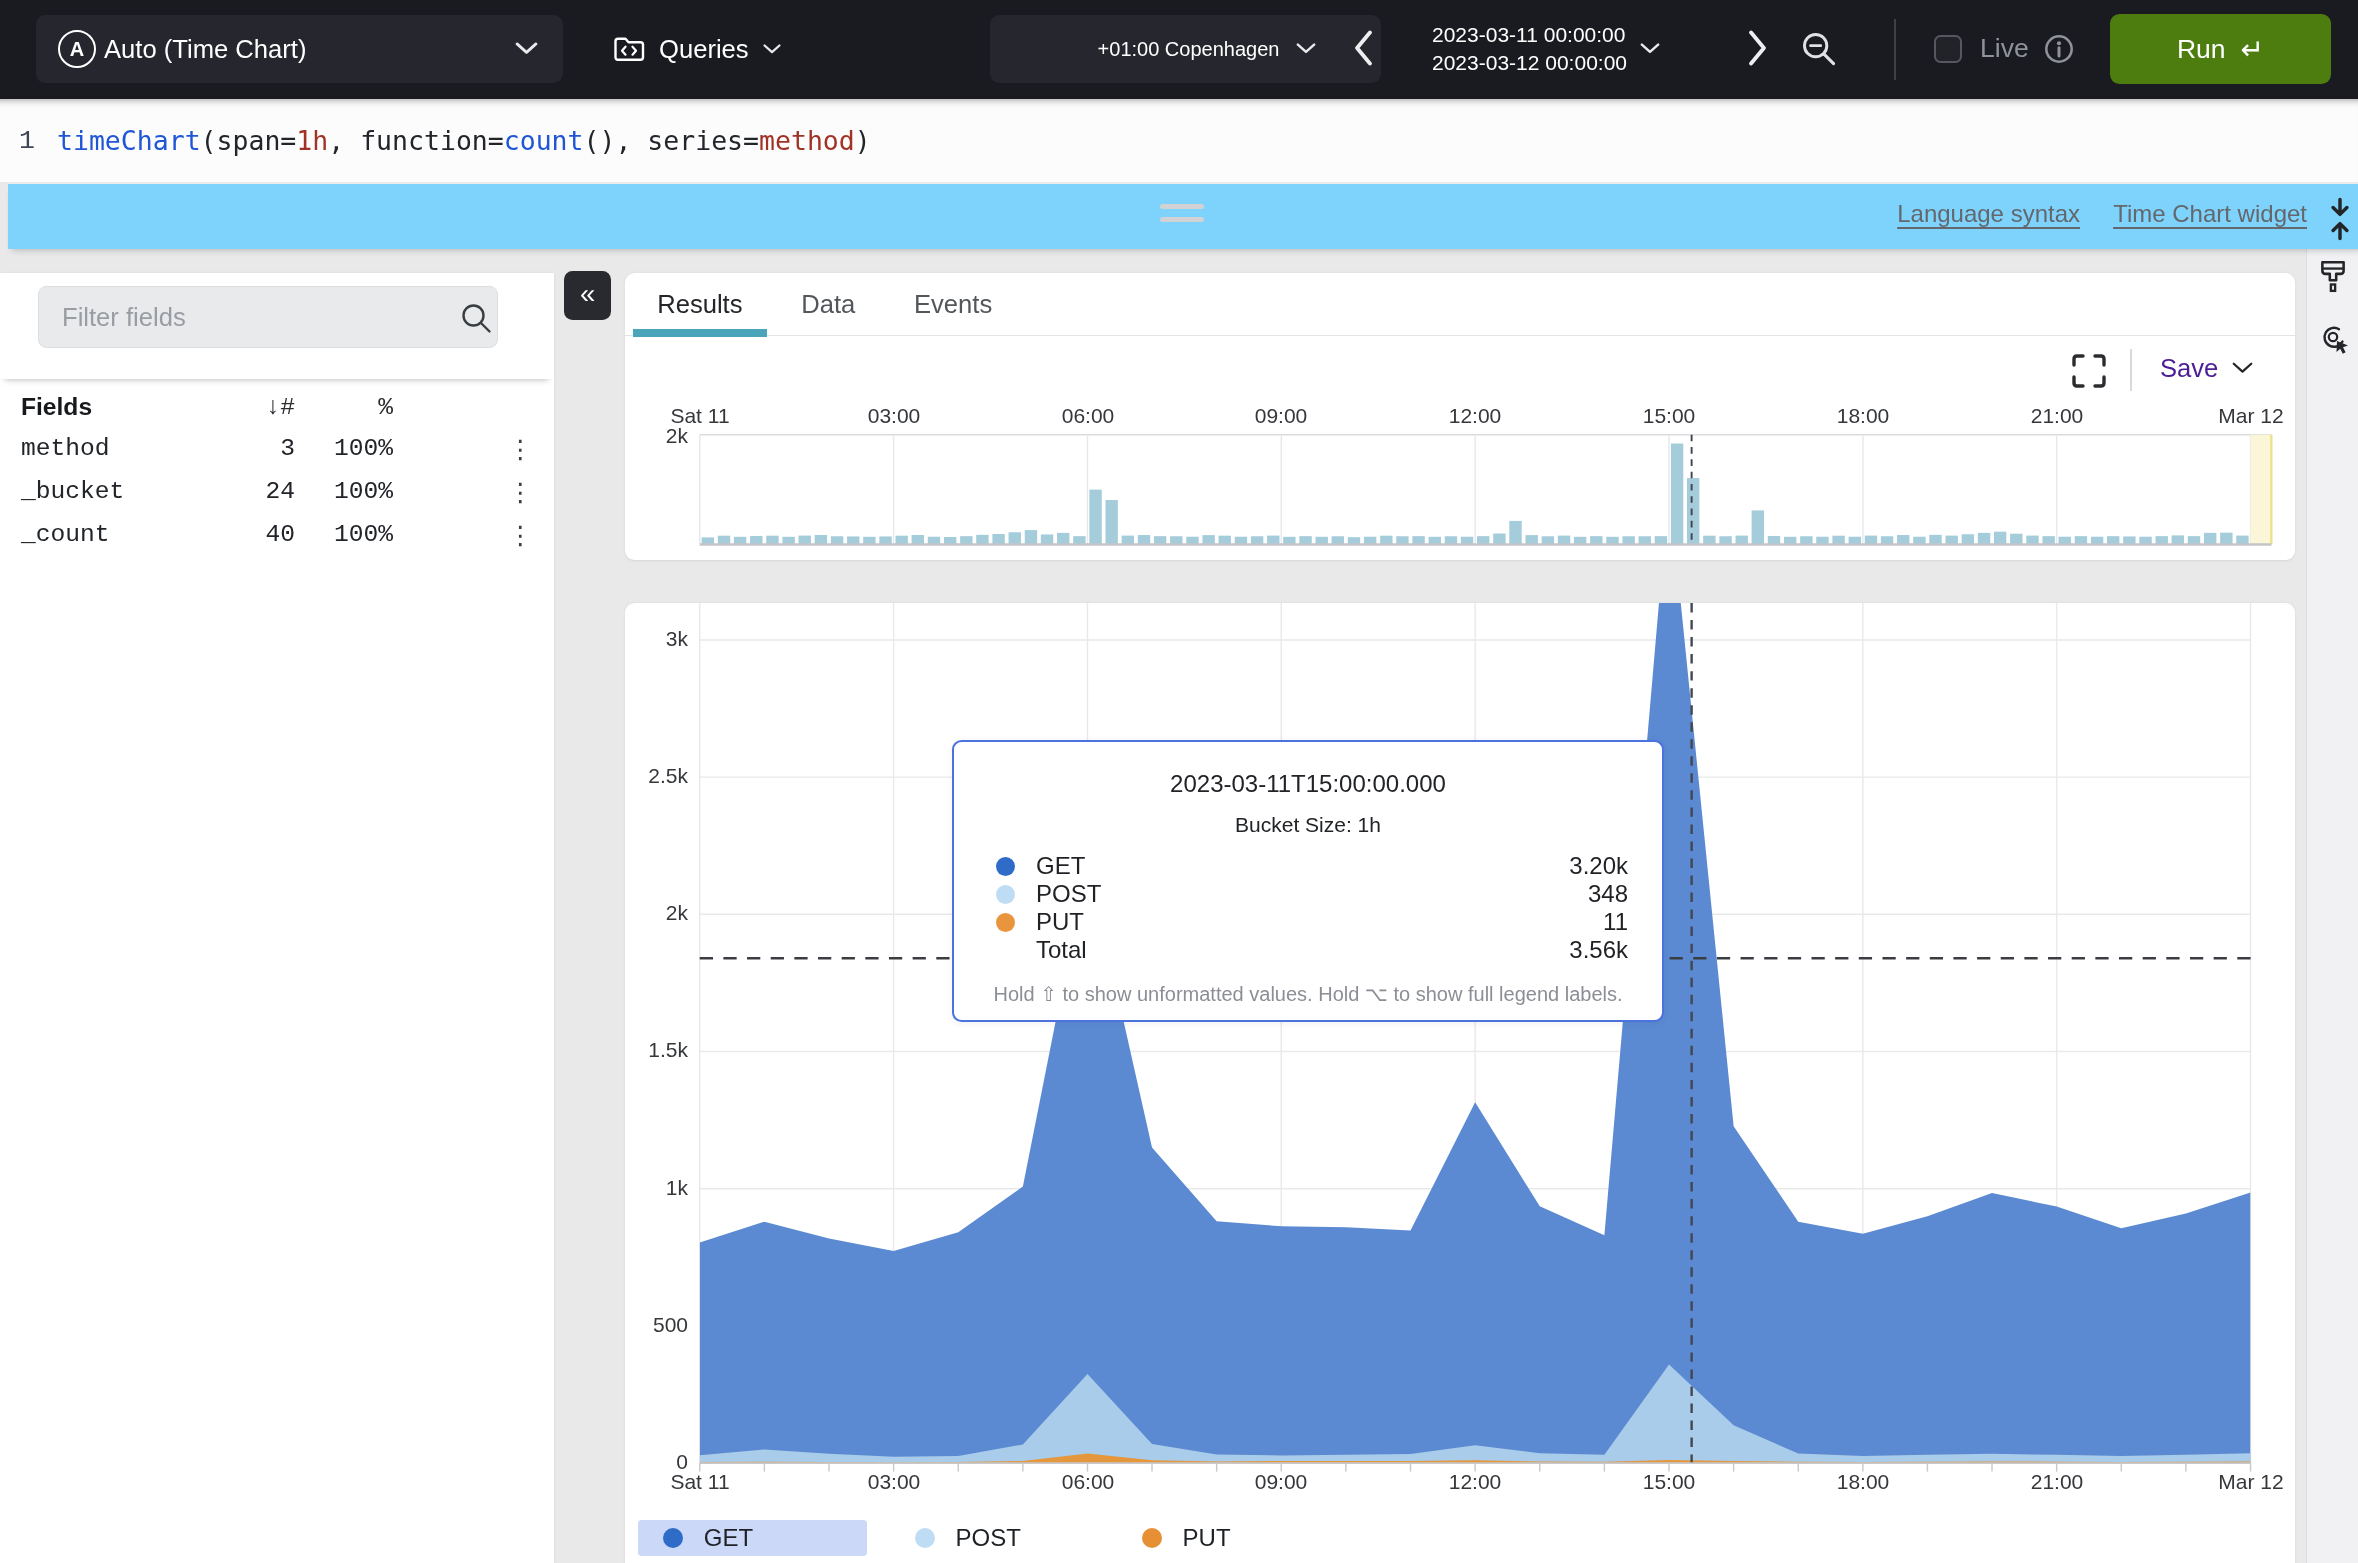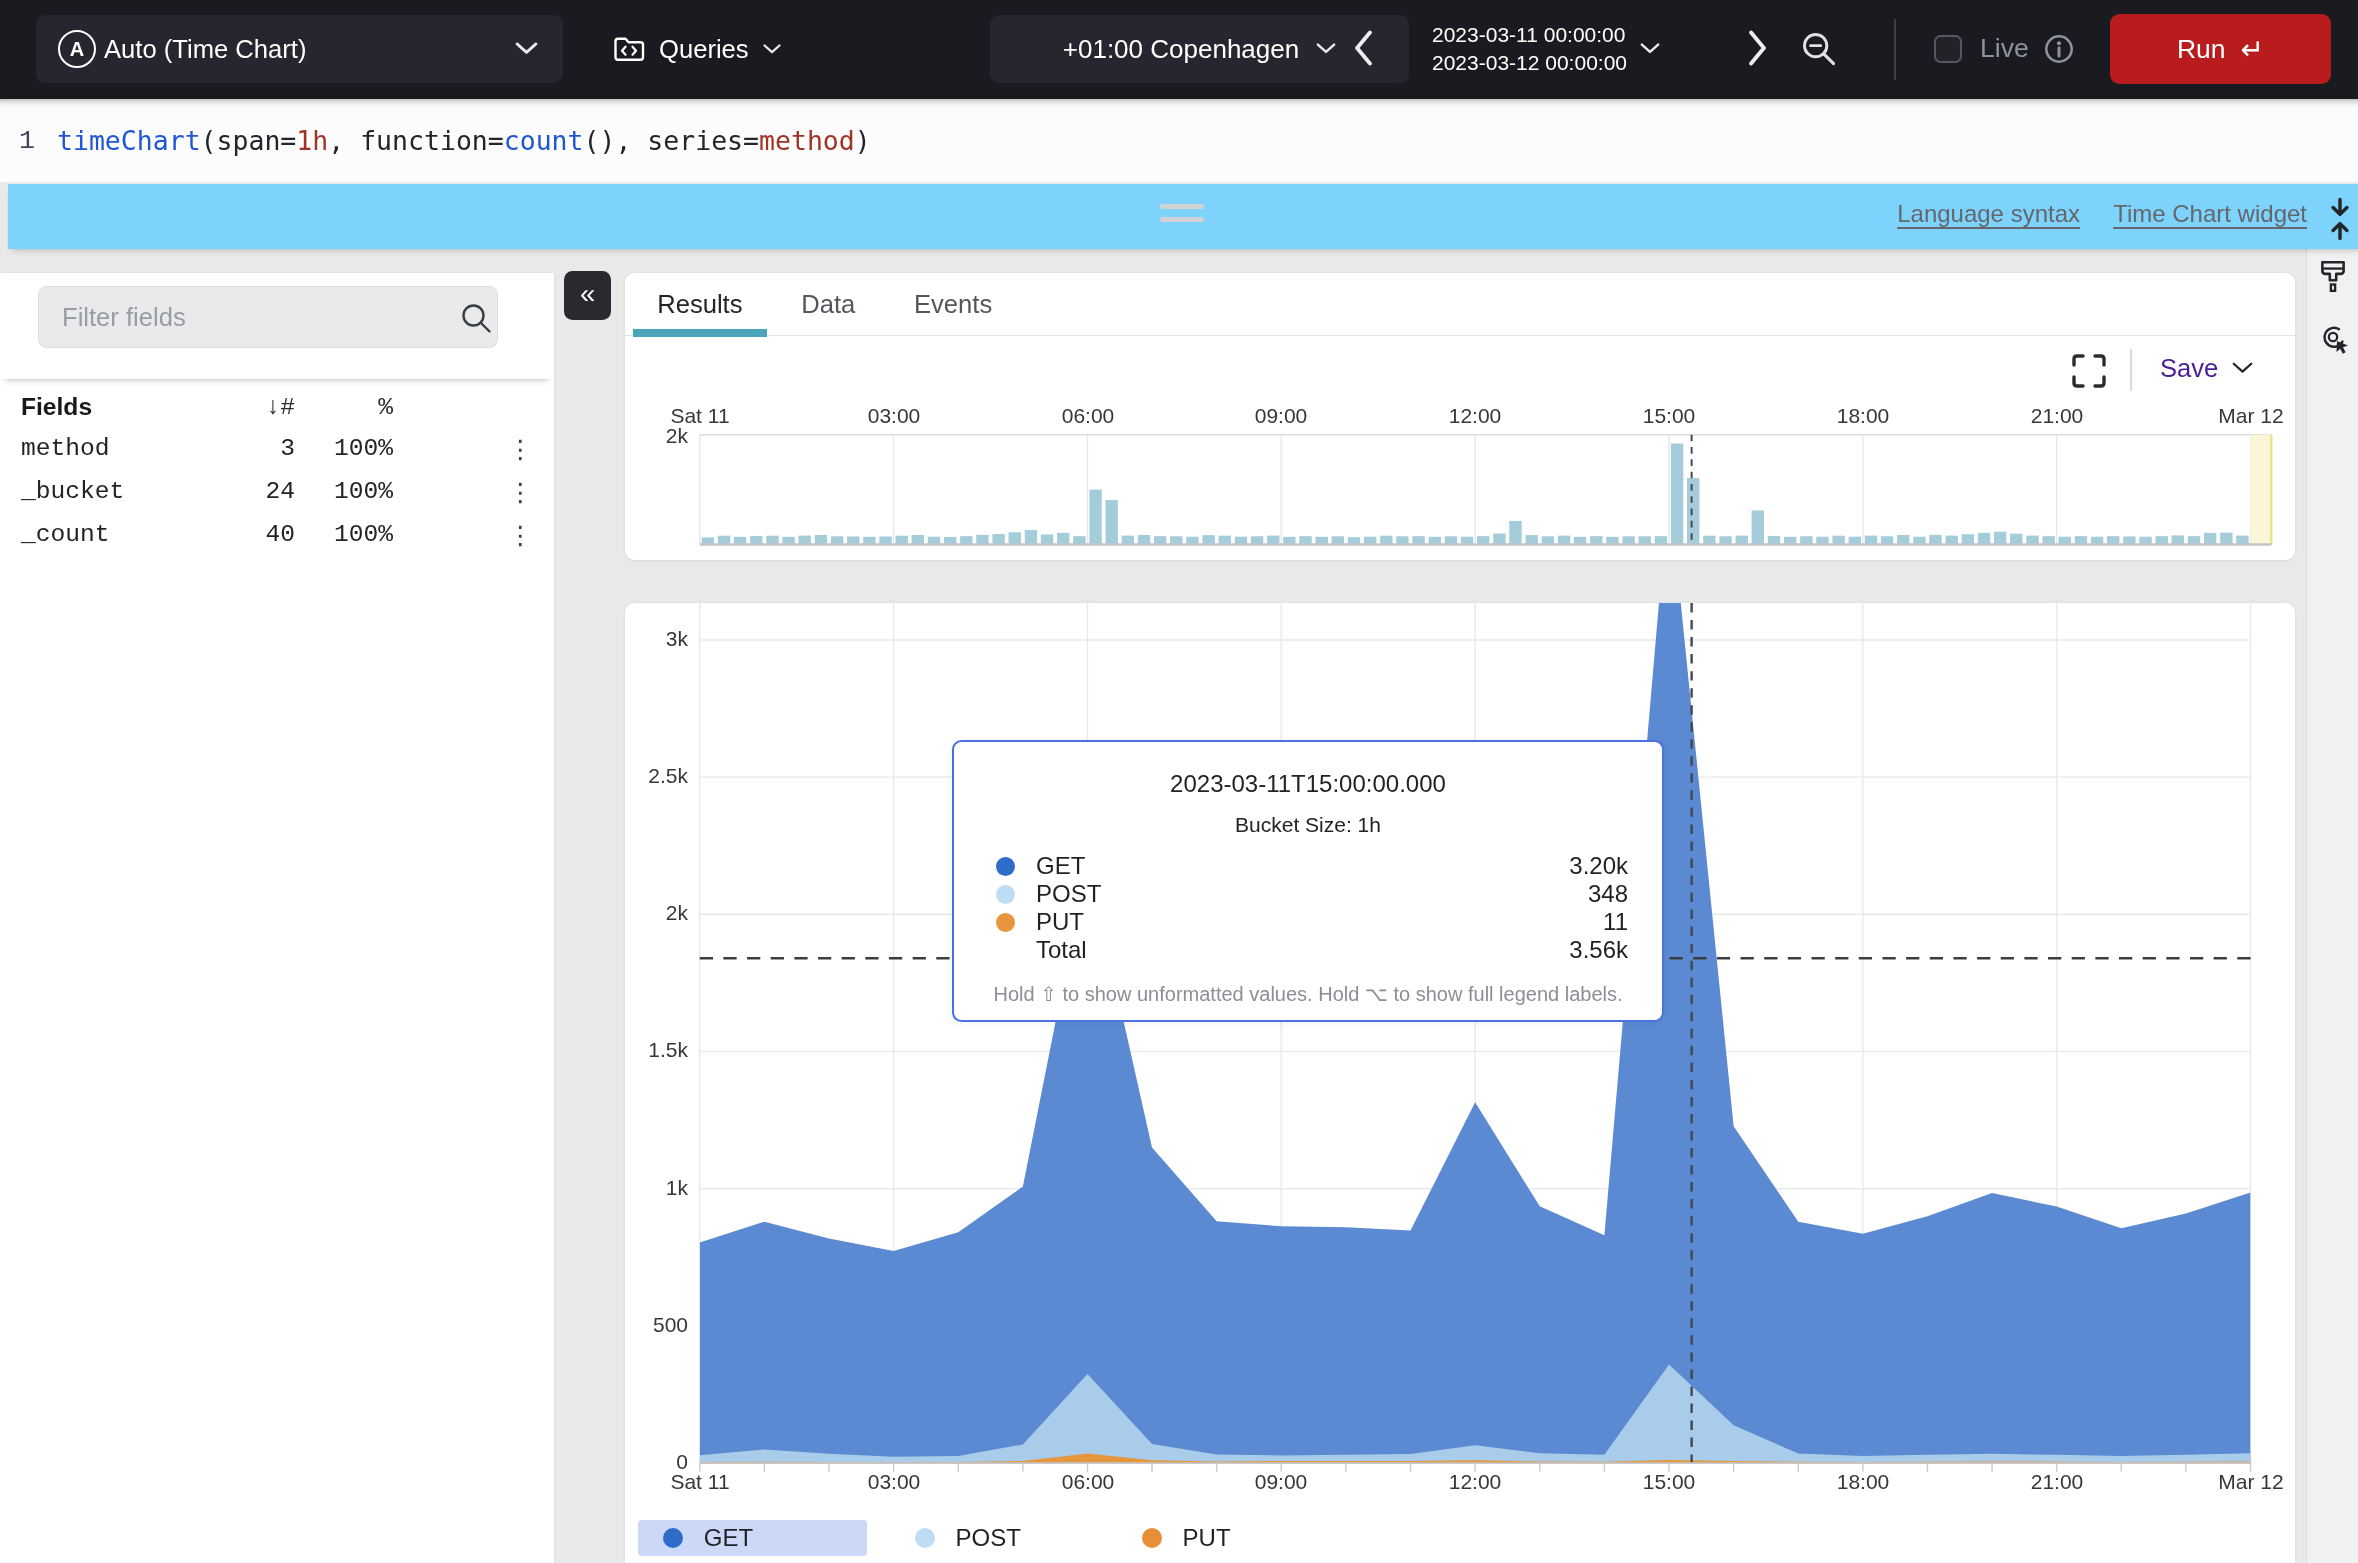--- a/index.html
+++ b/index.html
@@ -9,33 +9,33 @@
   
   .topbar{position:absolute;left:0;top:0;width:2358px;height:99px;background:#1a1b20;z-index:30;}
   .tb-btn{position:absolute;background:#26272e;border-radius:9.5px;display:flex;align-items:center;color:#fff;cursor:pointer;}
   .view-btn{left:36px;top:15px;width:527px;height:68px;}
   .circle-a{width:34px;height:34px;border:2.8px solid #fff;border-radius:50%;display:flex;align-items:center;justify-content:center;
             font-size:20px;font-weight:bold;margin-left:22px;flex:none;}
   .view-btn .tb-label{font-size:25.6px;margin-left:8px;}
   .view-btn .chev{margin-left:auto;margin-right:24.6px;}
   .chev{color:#e8eaec;flex:none;display:inline-flex;}
   .queries{position:absolute;left:613px;top:15px;height:68px;display:flex;align-items:center;gap:14px;color:#fff;font-size:25.6px;cursor:pointer;}
-  .tz-btn{left:990px;top:15px;width:419px;height:68px;font-size:26px;justify-content:center;gap:17px;}
+  .tz-btn{left:990px;top:15px;width:348px;height:68px;font-size:20px;justify-content:center;gap:17px;padding-left:43px;}
   .nav-chev{position:absolute;background:none;border:none;color:#eceef0;cursor:pointer;padding:0;}
   .nav-back{left:1353px;top:30px;}
   .nav-fwd{left:1747px;top:30px;}
   .time-range{position:absolute;left:1420px;top:15px;height:68px;display:flex;align-items:center;color:#fff;cursor:pointer;margin-left:12px;}
   .tr-lines{display:flex;flex-direction:column;gap:2.8px;font-size:21px;line-height:25.6px;}
   .time-range .chev{margin-left:13.2px;}
   .zoom-out-btn{position:absolute;left:1800px;top:30px;background:none;border:none;color:#dfe1e4;padding:0;cursor:pointer;}
   .tb-divider{position:absolute;left:1894px;top:19px;width:1.9px;height:61px;background:#3e4046;}
   .live-checkbox{position:absolute;left:1934px;top:35px;width:28px;height:28px;border:2.8px solid #55585f;border-radius:6.6px;background:#222329;box-sizing:border-box;cursor:pointer;}
   .live-label{position:absolute;left:1980px;top:33px;font-size:26.5px;color:#8f929a;}
   .info-icon{position:absolute;left:2044px;top:34px;color:#8f929a;display:inline-flex;}
-  .run-btn{position:absolute;left:2110px;top:14px;width:221px;height:70px;background:#b91c1c;border:none;border-radius:9.5px;color:#fff;
+  .run-btn{position:absolute;left:2110px;top:14px;width:221px;height:70px;background:#4d7c0f;border:none;border-radius:9.5px;color:#fff;
            font-size:26.5px;display:flex;align-items:center;justify-content:center;gap:15px;font-family:inherit;cursor:pointer;}
   .run-key{font-size:28px;}
 
   
   .editor{position:absolute;left:0;top:99px;width:2358px;height:83px;background:#fcfcfd;display:flex;align-items:center;
           font-family:"Liberation Mono","DejaVu Sans Mono",monospace;font-size:26.5px;box-shadow:inset 0 8.5px 8.5px -8.5px rgba(0,0,0,.45);z-index:5;}
   .gutter{margin-left:19px;width:38px;color:#3e4656;}
   .tok-function{color:#1f56d6;} .tok-value{color:#a03325;} .tok-plain{color:#22252a;}
 
   

